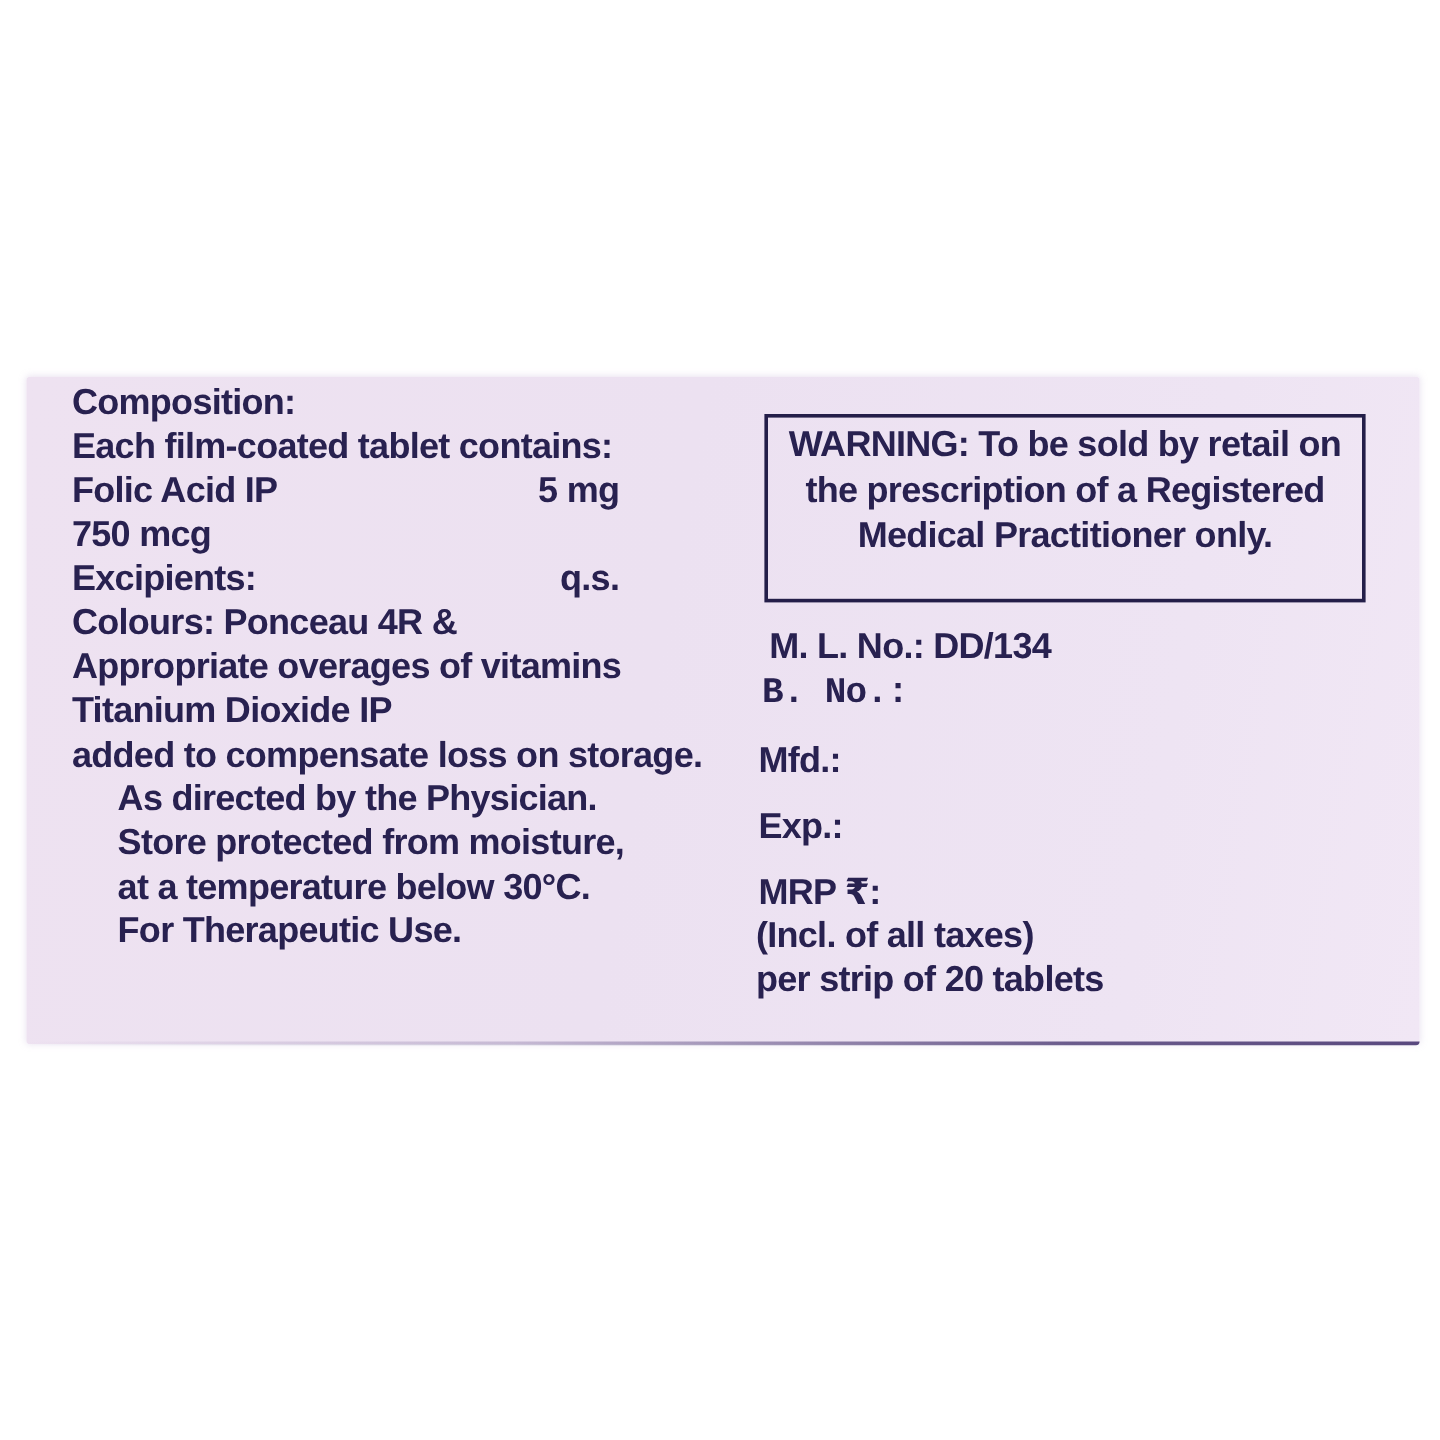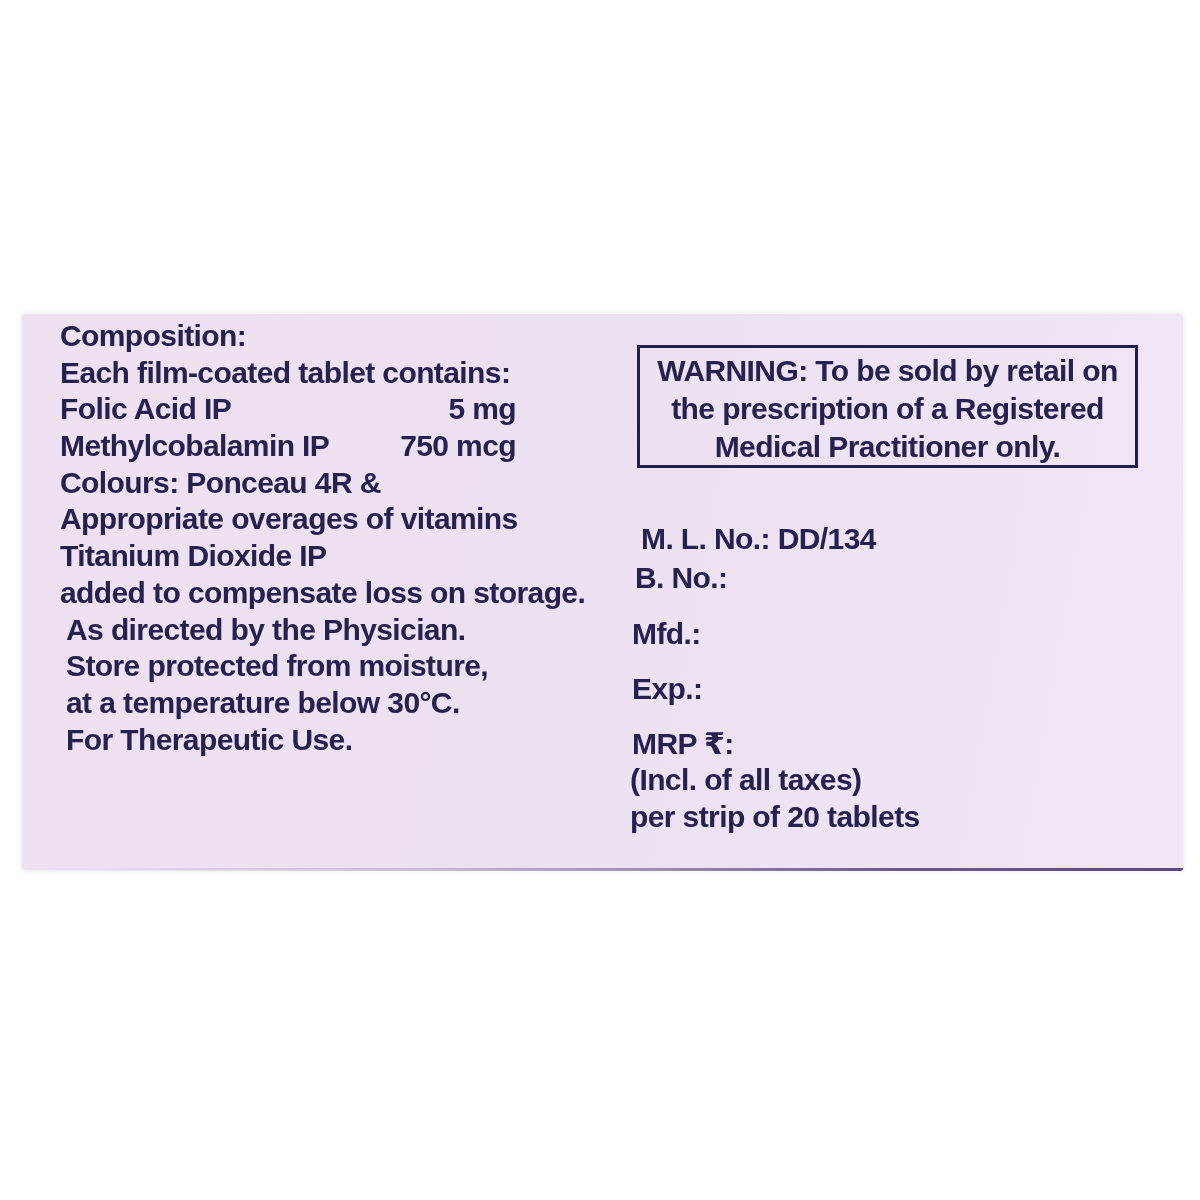--- a/index.html
+++ b/index.html
@@ -50,58 +50,61 @@
   .left-col .line{
     height:36.7px;
     line-height:36.7px;
   }
   .left-col .row{
     display:flex;
     justify-content:space-between;
     width:456px;
     align-items:flex-end;
   }
-  .left-col .indent{padding-left:6px;}
+  .left-col .indent{padding-left:6px;margin-left:32px;}
   
   .warning-box{
     position:absolute;
     left:615px; top:31px;  
-    width:501px; height:123px;
+    width:501px; height:157px;
     border:3px solid var(--warning-border);
     text-align:center;
     padding-top:4px;
   }
   .warning-box .wline{
     line-height:38px;
   }
   .field{position:absolute;line-height:34px;}
   .f-mlno{left:619px; top:208px;}   
-  .f-bno {left:613px; top:247px;}
+  .f-bno {left:613px; top:247px;font-family:Liberation Mono, monospace;}
   .f-mfd {left:610px; top:303px;}
   .f-exp {left:610px; top:358px;}
   .f-mrp {left:610px; top:413px;}
   .f-tax {left:608px; top:449px;}
   .f-strip{left:608px; top:486px;}
 </style>
 </head>
 <body>
 
 <div class="label-panel">
 
   <section class="left-col">
     <div class="line txt">Composition:</div>
     <div class="line txt">Each film-coated tablet contains:</div>
 
     <div class="line row">
       <span class="txt">Folic Acid IP</span>
       <span class="txt">5 mg</span>
     </div>
     <div class="line row">
-      <span class="txt">Methylcobalamin IP</span>
       <span class="txt">750 mcg</span>
+    </div>
+    <div class="line row">
+      <span class="txt">Excipients:</span>
+      <span class="txt">q.s.</span>
     </div>
 
     <div class="line txt">Colours: Ponceau 4R &amp;</div>
     <div class="line txt">Appropriate overages of vitamins</div>
     <div class="line txt">Titanium Dioxide IP</div>
     <div class="line txt">added to compensate loss on storage.</div>
 
     <div class="line txt indent">As directed by the Physician.</div>
     <div class="line txt indent">Store protected from moisture,</div>
     <div class="line txt indent">at a temperature below 30°C.</div>

